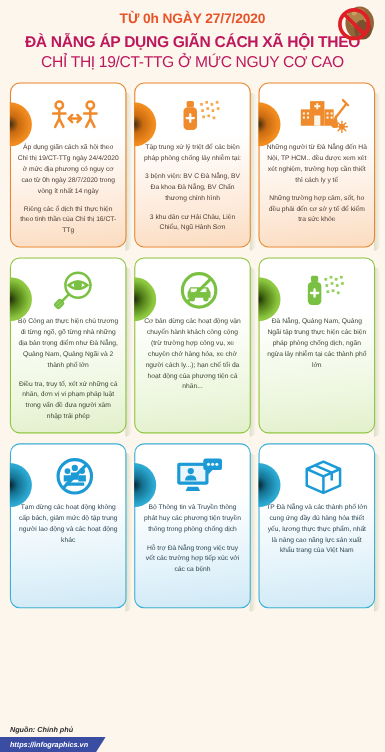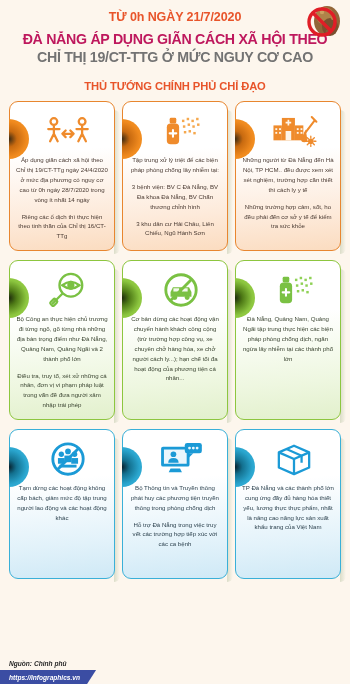--- a/index.html
+++ b/index.html
@@ -31,23 +31,23 @@
   }
   .hdr-line2 {
     color: #be185d;
     font-size: 14.2px;
     font-weight: bold;
     line-height: 1.28;
     margin-top: 4px;
     letter-spacing: -0.3px;
   }
   .hdr-line3 {
-    color: #737373;
+    color: #be185d;
     font-size: 14.2px;
-    font-weight: bold;
+    font-weight: normal;
     line-height: 1.28;
     letter-spacing: -0.3px;
   }
   .hdr-sub {
     color: #e8542a;
     font-size: 11.2px;
     font-weight: bold;
     margin-top: 14px;
     letter-spacing: -0.1px;
   }
@@ -221,24 +221,23 @@
         <ellipse cx="30" cy="25" rx="8" ry="9" fill="#6e4420"></ellipse>
         <circle cx="22" cy="10" r="2.2" fill="#c79a55"></circle>
         <circle cx="33" cy="16" r="2" fill="#b5873f"></circle>
         <circle cx="28" cy="30" r="2.4" fill="#7d5228"></circle>
       </g>
       <circle cx="22" cy="20" r="13" fill="none" stroke="#e01e26" stroke-width="3.4"></circle>
       <line x1="13" y1="11" x2="31" y2="29" stroke="#e01e26" stroke-width="3.4"></line>
     </svg>
   </div>
 
-  <div class="hdr-line1">TỪ 0h NGÀY 21/7/2020</div>
+  <div class="hdr-line1">TỪ 0h NGÀY 27/7/2020</div>
   <div class="hdr-line2">ĐÀ NẴNG ÁP DỤNG GIÃN CÁCH XÃ HỘI THEO</div>
   <div class="hdr-line3">CHỈ THỊ 19/CT-TTG Ở MỨC NGUY CƠ CAO</div>
-  <div class="hdr-sub">THỦ TƯỚNG CHÍNH PHỦ CHỈ ĐẠO</div>
 </div>
 
 <div class="grid row-orange">
 
   <div class="card">
     <div class="card-tab"></div>
     <div class="card-icon">
       <svg viewBox="0 0 52 34" width="50" height="32">
         <g fill="none" stroke="#ef8b2c" stroke-width="2.4" stroke-linecap="round" stroke-linejoin="round">
           <circle cx="11" cy="7" r="3.6"></circle>

